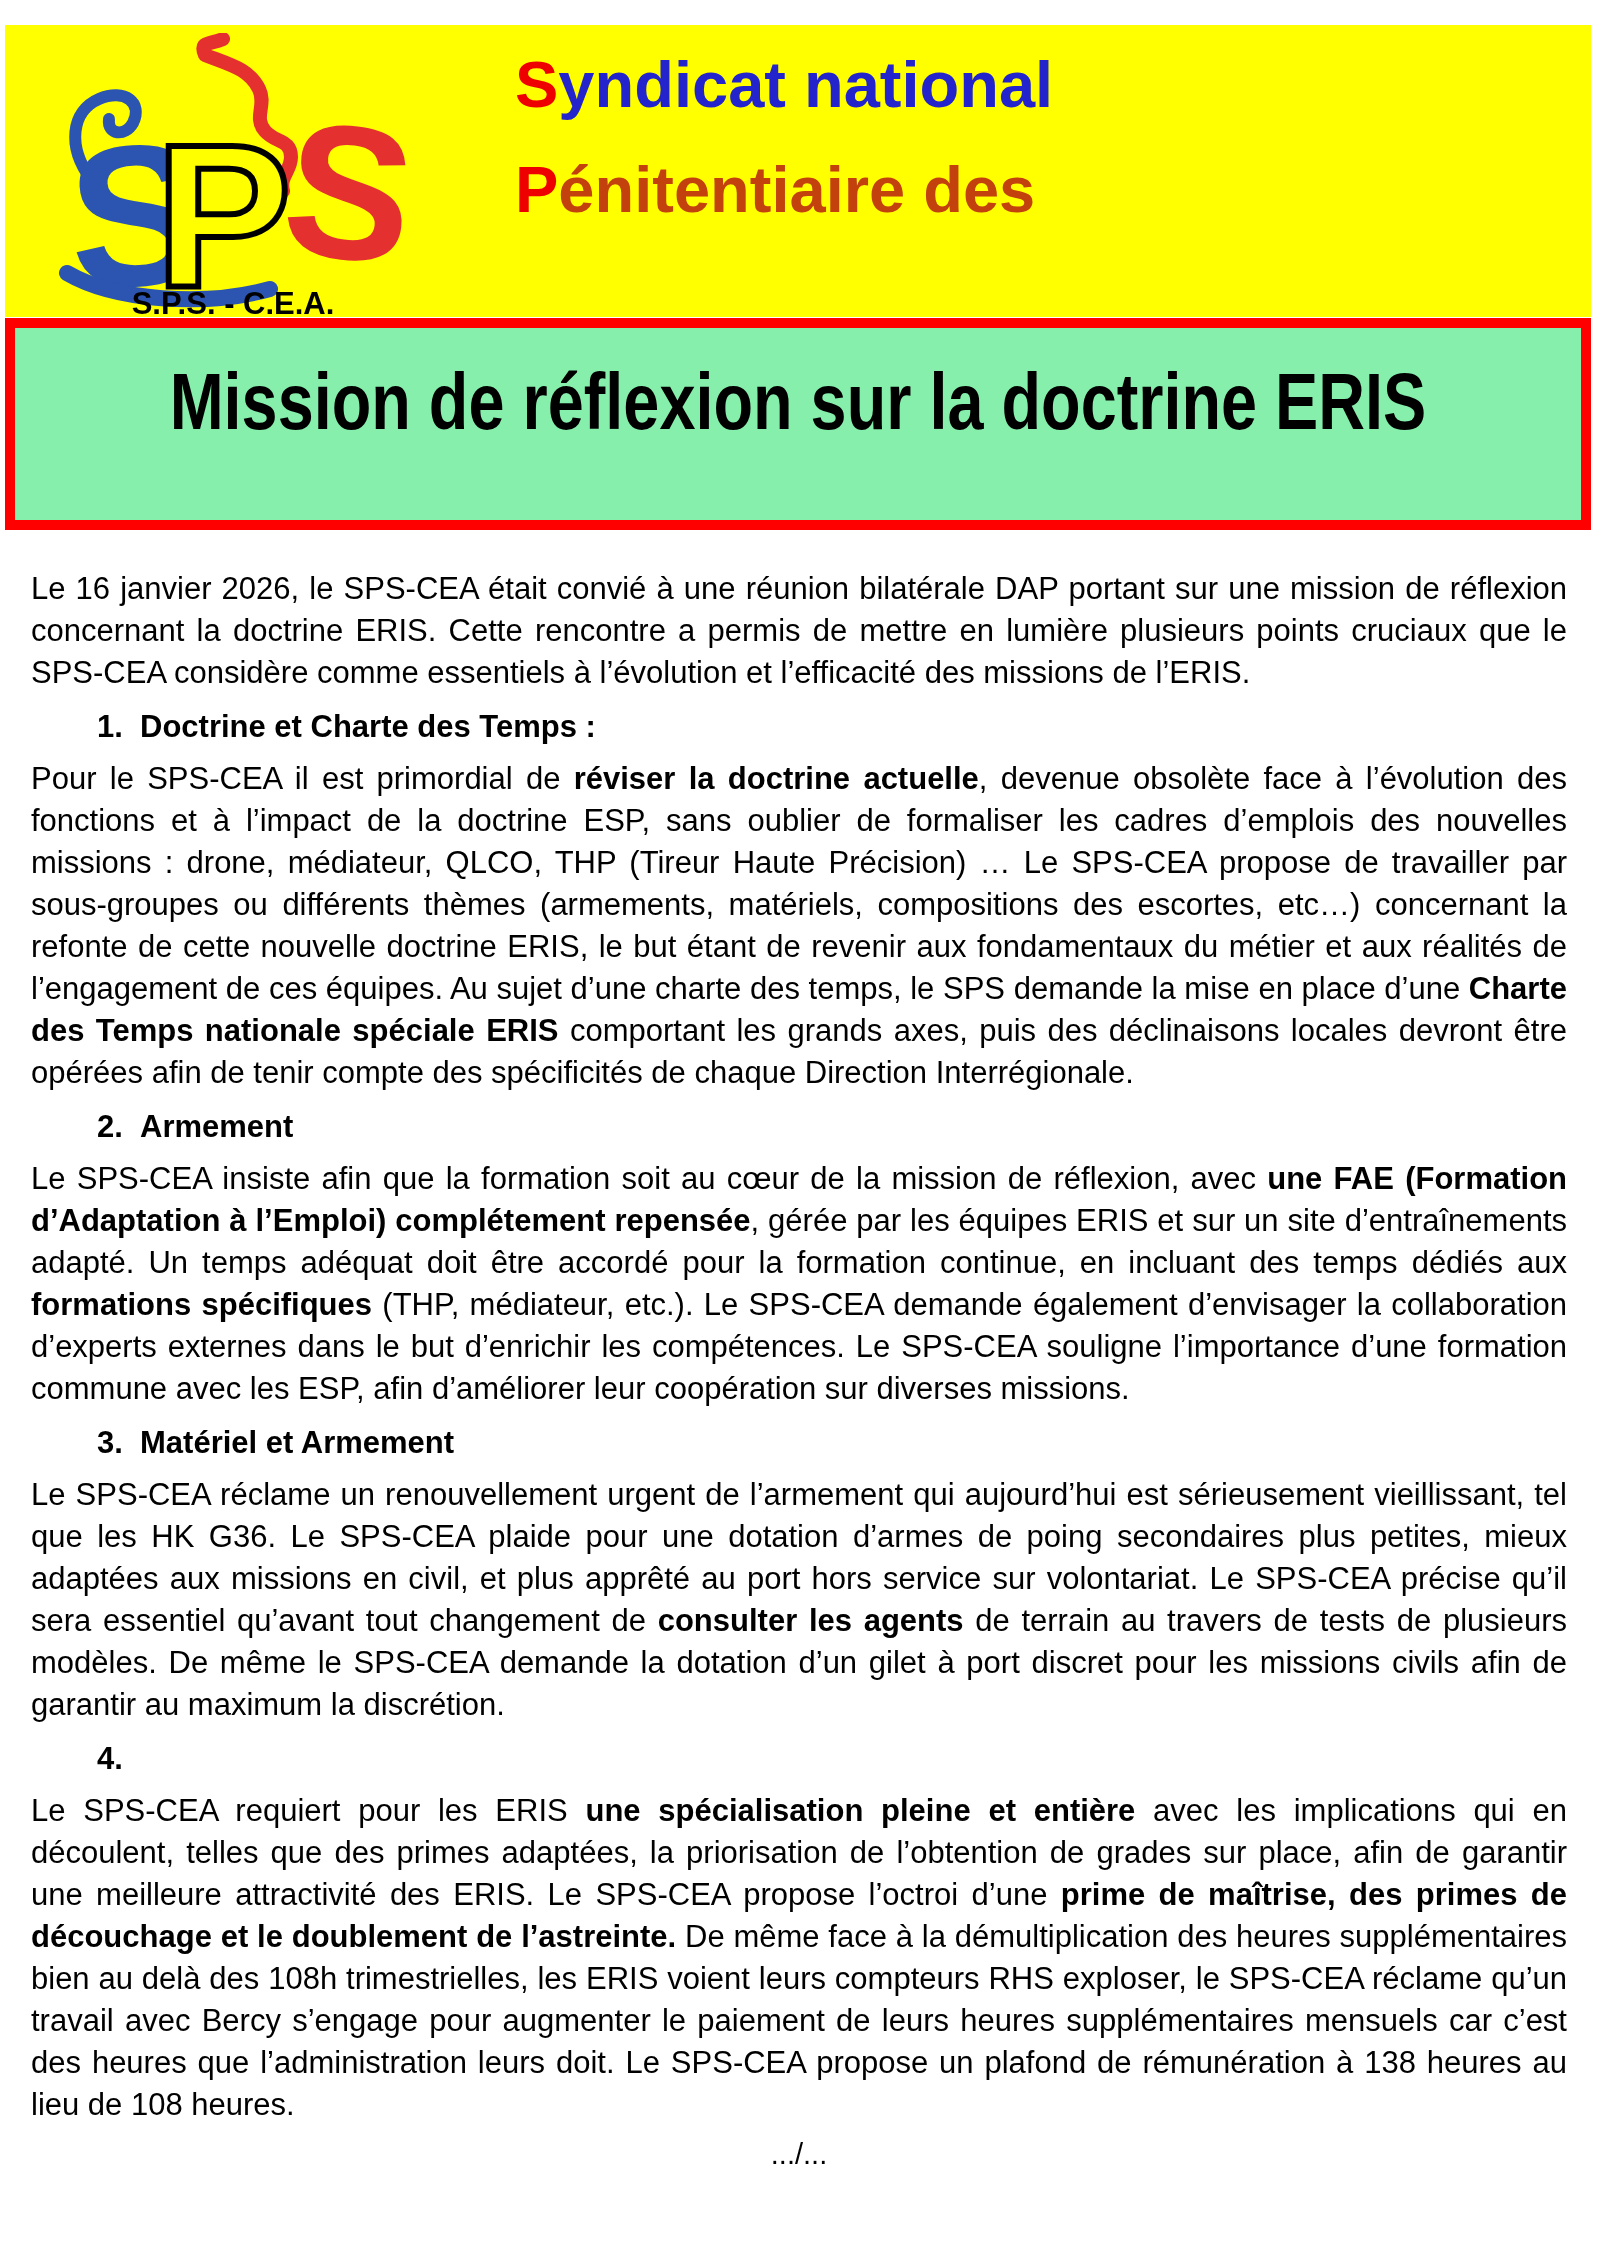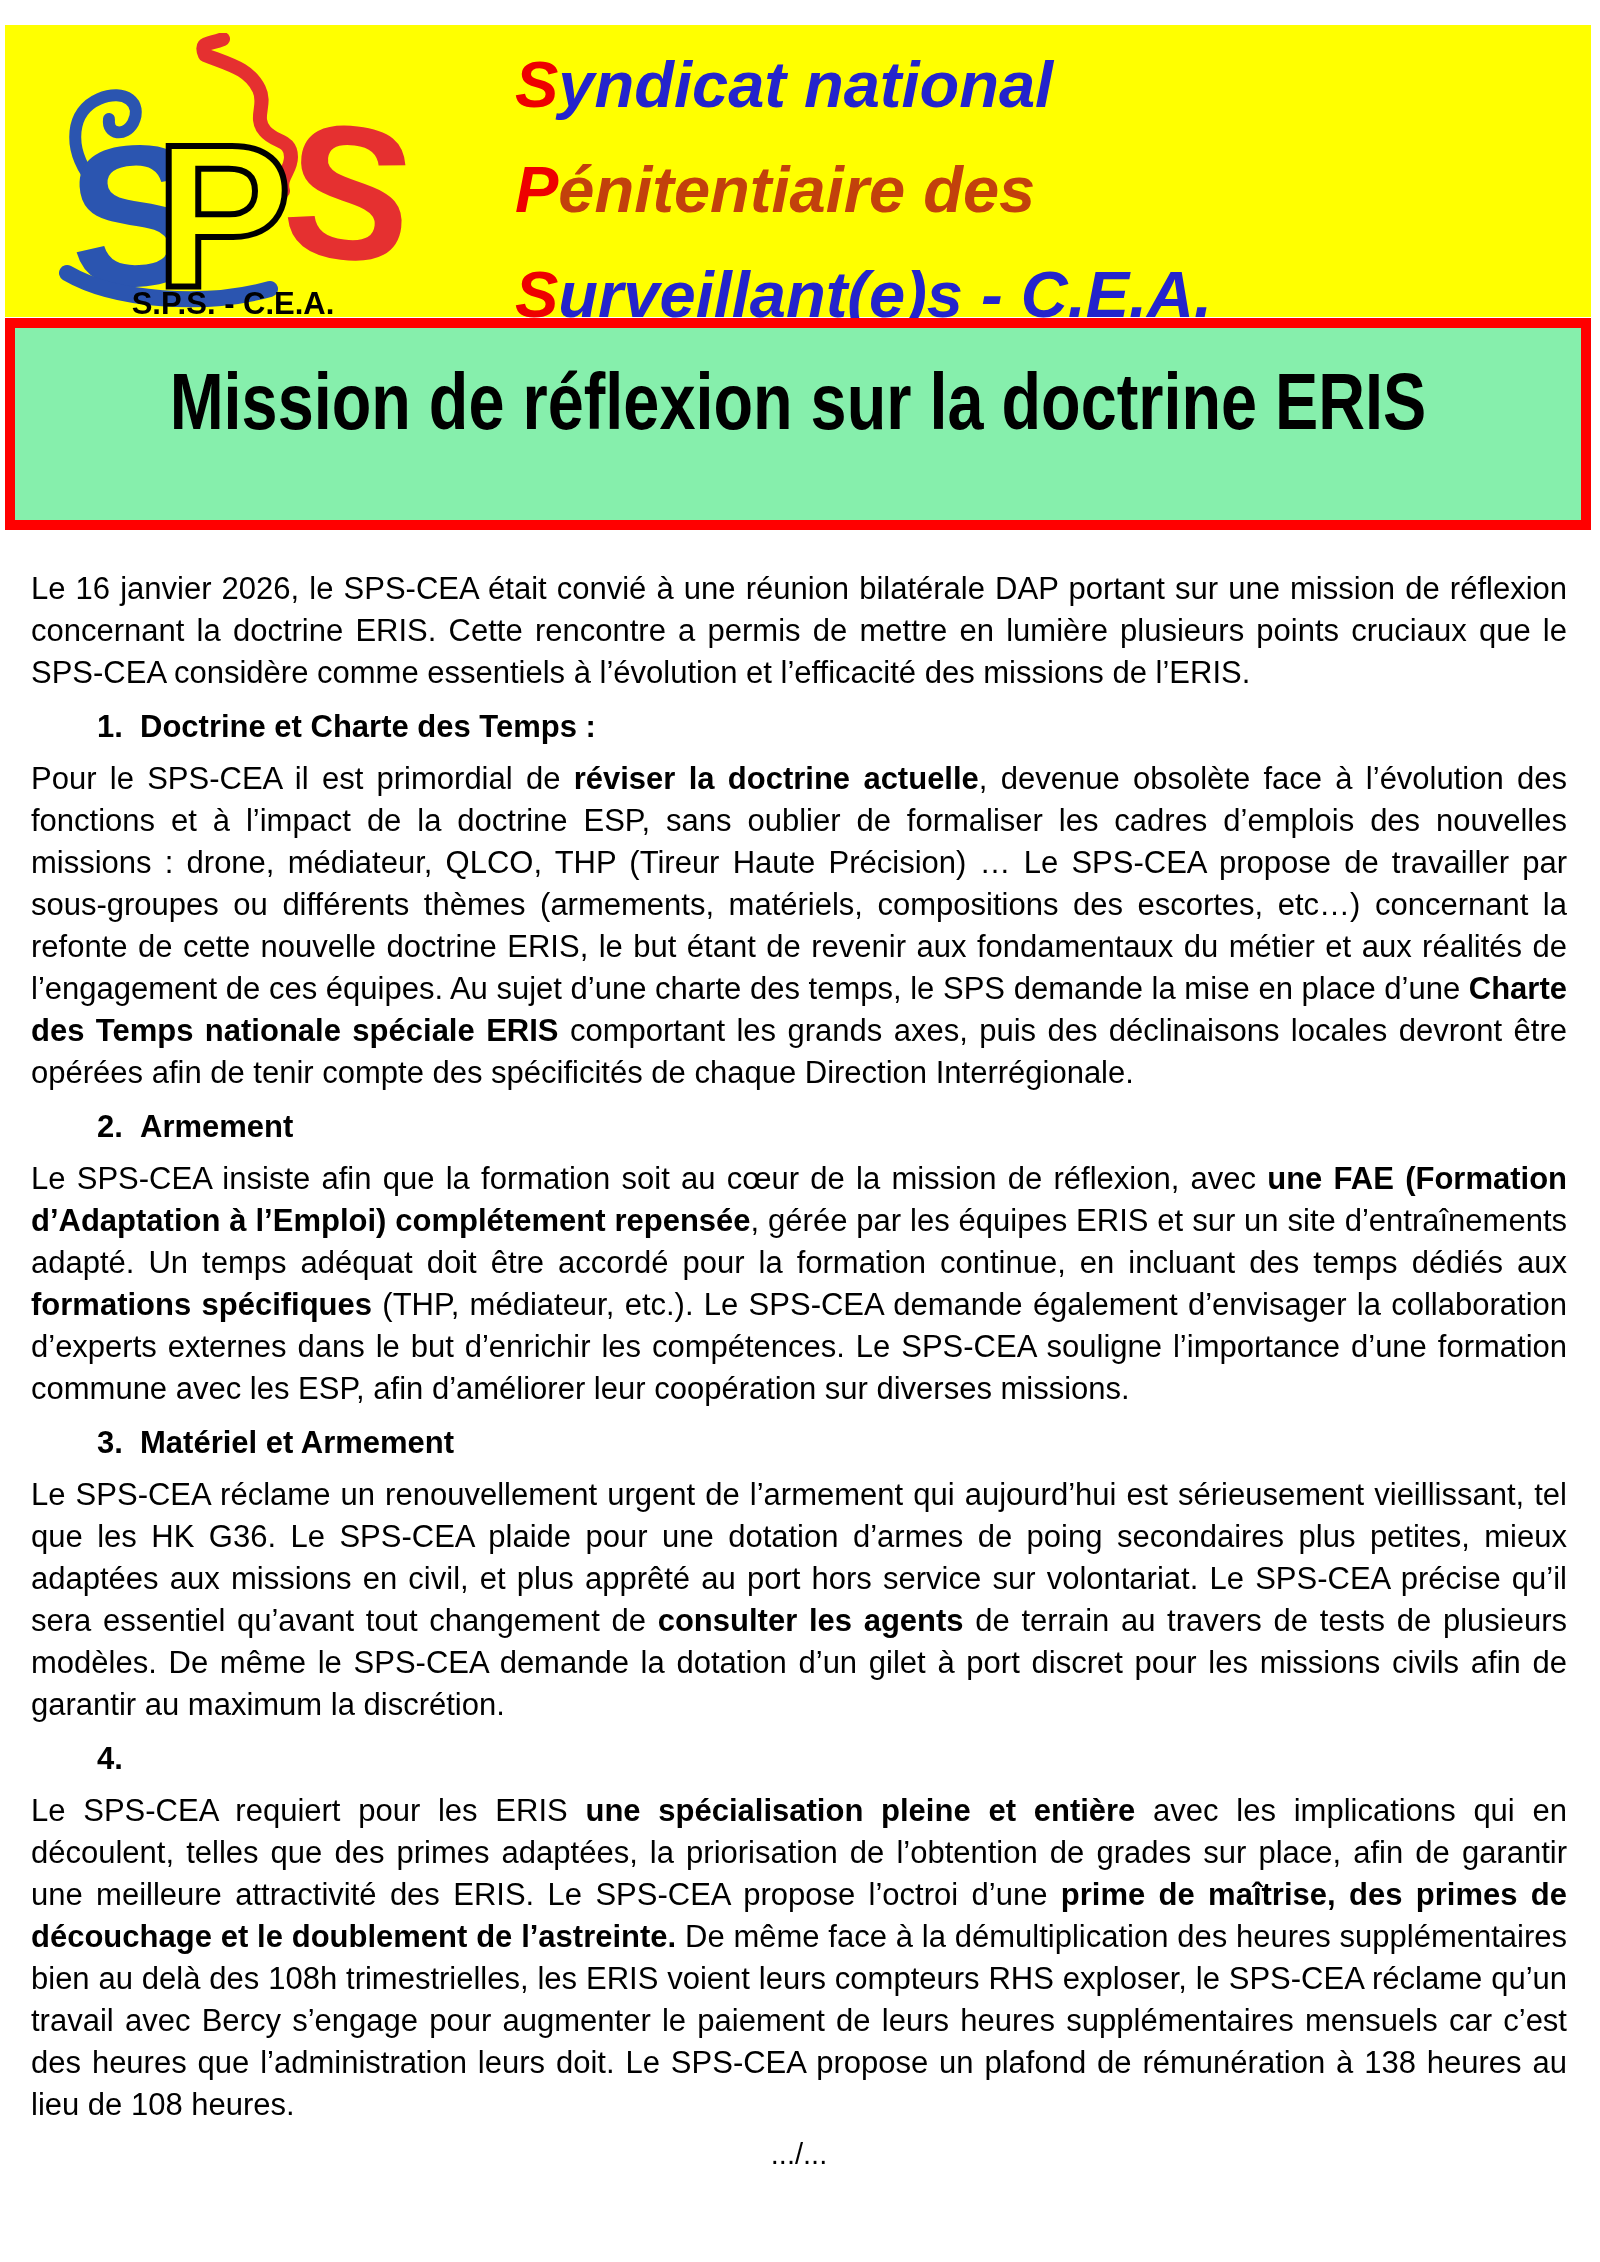--- a/index.html
+++ b/index.html
@@ -15,21 +15,21 @@
   
   .band {
     position:absolute; left:5px; right:9px; top:25px; height:292px;
     background:#FFFF00;
   }
   .logo-svg { position:absolute; left:50px; top:8px; width:360px; height:284px; }
 
   .org-name { position:absolute; left:510px; top:7px; }
   .org-line {
     height:105px; line-height:105px;
-    font-size:65px; font-weight:bold; font-style:italic;
+    font-size:65px; font-weight:bold; 
     white-space:nowrap; color:#2424CC;
   }
   .org-line .initial { color:#EE0000; }
 
   
   .banner {
     position:absolute; left:5px; right:9px; top:318px; height:212px;
     background:#86efac;
     border:10px solid #FF0000;
     box-sizing:border-box;
@@ -78,21 +78,20 @@
     <text x="232" y="226" font-size="190" font-weight="bold" fill="#E53030" font-family="Liberation Sans, DejaVu Sans, sans-serif" transform="rotate(7 300 150)">S</text>
 
     <path d="M 12 240 C 60 268, 150 274, 215 256" fill="none" stroke="#2B55B0" stroke-width="16" stroke-linecap="round"></path>
 
     <text x="178" y="281" text-anchor="middle" font-size="31" font-weight="bold" fill="#000000" font-family="Liberation Sans, DejaVu Sans, sans-serif">S.P.S. - C.E.A.</text>
   </svg>
 
   <div class="org-name">
       <div class="org-line"><span class="initial" style="color: rgb(238, 0, 0);">S</span><span style="color: rgb(36, 36, 204);">yndicat national</span></div>
       <div class="org-line"><span class="initial" style="color: rgb(238, 0, 0);">P</span><span style="color: #c2410c;">énitentiaire des</span></div>
-      <div class="org-line"><span class="initial" style="color: rgb(238, 0, 0);">S</span><span style="color: rgb(36, 36, 204);">urveillant(e)s - C.E.A.</span></div>
     </div>
 </header>
 
 <section class="banner">
   <h1>Mission de réflexion sur la doctrine ERIS</h1>
 </section>
 
 <main class="doc-body">
   <p class="para">Le 16 janvier 2026, le SPS-CEA était convié à une réunion bilatérale DAP portant sur une mission de réflexion concernant la doctrine ERIS. Cette rencontre a permis de mettre en lumière plusieurs points cruciaux que le SPS-CEA considère comme essentiels à l’évolution et l’efficacité des missions de l’ERIS.</p>
   <div id="sections">

